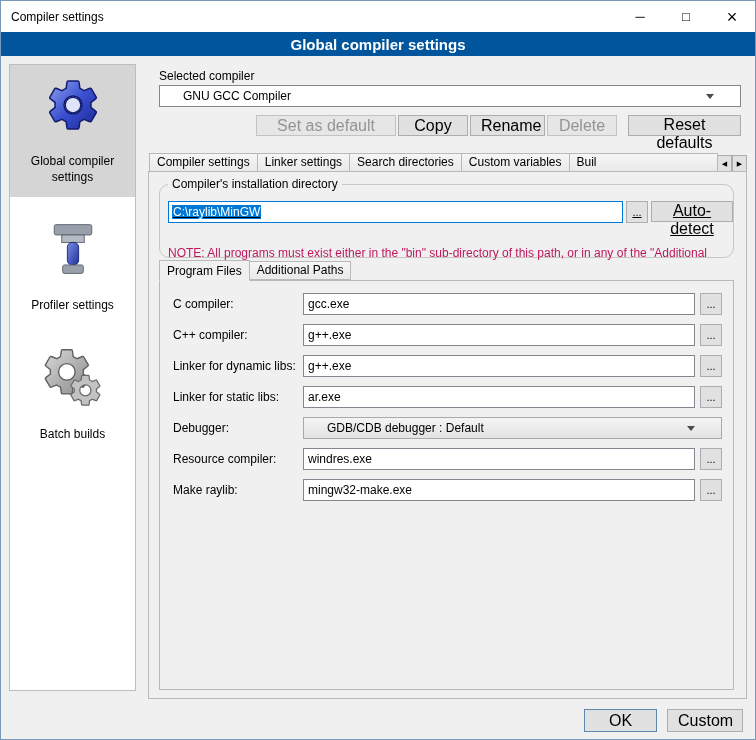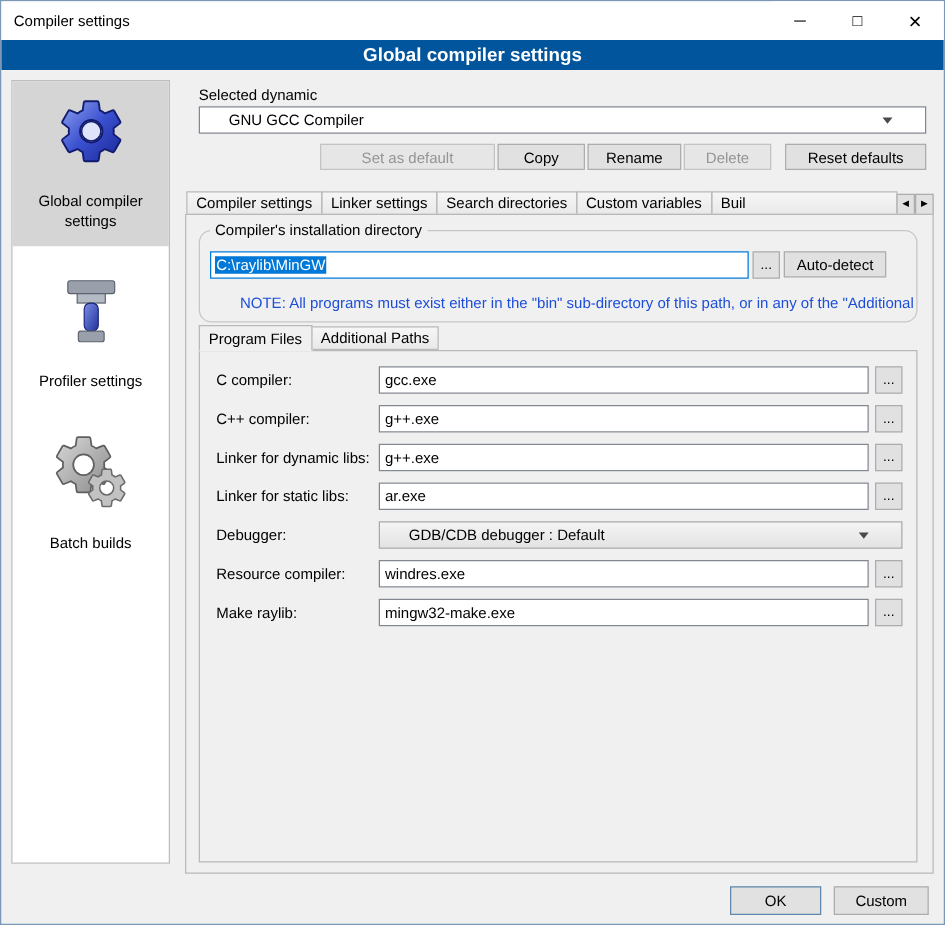--- a/index.html
+++ b/index.html
@@ -30,44 +30,44 @@
 
   
   .main { position: absolute; left: 145px; top: 63px; width: 603px; height: 635px; }
   .sel-label { position: absolute; left: 13px; top: 5px; }
 
   .combo { background: #fff; border: 1px solid #828790; display: flex; align-items: center; padding: 0 23px; }
   .combo .chev { width: 0; height: 0; border-left: 4px solid transparent; border-right: 4px solid transparent; border-top: 5px solid #4a4a4a; margin-left: auto; margin-right: 3px; }
   .combo.gray { background: linear-gradient(#f4f4f4, #e3e3e3); border-color: #a9a9a9; }
   .compiler-combo { position: absolute; left: 13px; top: 21px; width: 582px; height: 22px; }
 
-  .btn { background: #e1e1e1; border: 1px solid #adadad; font-family: inherit; font-size: 12px; height: 21px; padding: 0 10px; cursor: default; }
+  .btn { background: #e1e1e1; border: 1px solid #adadad; font-family: inherit; font-size: 16px; height: 21px; padding: 0 10px; cursor: default; }
   .btn.disabled { color: #949494; background: #e6e6e6; border-color: #c3c3c3; }
   .btn-row { position: absolute; left: 13px; top: 51px; width: 582px; display: flex; justify-content: flex-end; gap: 2px; }
   .btn-row .reset { margin-left: 9px; }
 
   
   .tabs { position: absolute; left: 3px; top: 87px; width: 598px; height: 21px; display: flex; align-items: flex-end; }
   .tab { height: 19px; line-height: 17px; padding: 0 7px; background: linear-gradient(#f6f6f6, #e9e9e9); border: 1px solid #b9b9b9; margin-right: -1px; white-space: nowrap; position: relative; }
   .tab.active { height: 21px; line-height: 20px; background: #f0f0f0; z-index: 3; margin-bottom: -1px; border-bottom: 1px solid #f0f0f0; }
   .tab.clipped { flex: 1; min-width: 0; overflow: hidden; }
   .tab-scroll { width: 15px; height: 17px; padding: 0; font-size: 7px; line-height: 1; display: flex; align-items: center; justify-content: center; }
 
   .panel { position: absolute; left: 2px; top: 107px; width: 599px; height: 528px; border: 1px solid #b9b9b9; background: #f0f0f0; z-index: 1; }
 
   
   .groupbox { position: absolute; left: 10px; top: 12px; right: 12px; height: 74px; border: 1px solid #c6c6c6; border-radius: 10px; }
   .groupbox-title { position: absolute; top: -8px; left: 8px; background: #f0f0f0; padding: 0 4px; }
-  .dir-row { position: absolute; left: 8px; top: 16px; right: 24px; height: 22px; display: flex; gap: 3px; }
+  .dir-row { position: absolute; left: 8px; top: 16px; right: 0; height: 22px; display: flex; gap: 3px; text-decoration: underline; }
   .textbox { background: #fff; border: 1px solid #828790; height: 22px; display: flex; align-items: center; padding: 0 3px; }
   .path-box { flex: 1; border-color: #0078d7; }
   .path-box .sel { background: #0078d7; color: #fff; padding: 0 1px; white-space: nowrap; }
   .mini-btn { width: 22px; height: 22px; padding: 0; font-size: 11px; }
   .autodetect { width: 82px; padding: 0; }
-  .note { position: absolute; left: 8px; top: 50px; right: 2px; color: #1d4ed8; white-space: nowrap; overflow: hidden; text-align: right; }
+  .note { position: absolute; left: 8px; top: 61px; right: 2px; color: #be185d; white-space: nowrap; overflow: hidden; }
 
   
   .subtabs { position: absolute; left: 10px; top: 88px; display: flex; align-items: flex-end; height: 20px; }
   .subpanel { position: absolute; left: 10px; top: 108px; right: 12px; bottom: 8px; border: 1px solid #b9b9b9; background: #f0f0f0; }
 
   .form-row { position: absolute; left: 13px; right: 11px; height: 22px; display: flex; align-items: center; }
   .form-label { width: 130px; flex: none; }
   .form-input { flex: 1; height: 22px; border: 1px solid #828790; background: #fff; font-family: inherit; font-size: 12px; padding: 0 4px; min-width: 0; }
   .form-browse { width: 22px; height: 22px; padding: 0; margin-left: 5px; font-size: 11px; flex: none; }
   .form-combo { flex: 1; height: 22px; }
@@ -145,21 +145,21 @@
         <g transform="translate(9.5,9.5) scale(0.62)">
           <path fill="#c2c2c2" stroke="#6a6a6a" stroke-width="0.8" d="M19.14 12.94c.04-.3.06-.61.06-.94 0-.32-.02-.64-.07-.94l2.03-1.58c.18-.14.23-.41.12-.61l-1.92-3.32c-.12-.22-.37-.29-.59-.22l-2.39.96c-.5-.38-1.03-.7-1.62-.94l-.36-2.54c-.04-.24-.24-.41-.48-.41h-3.84c-.24 0-.43.17-.47.41l-.36 2.54c-.59.24-1.13.57-1.62.94l-2.39-.96c-.22-.08-.47 0-.59.22L2.74 8.87c-.12.21-.08.47.12.61l2.03 1.58c-.05.3-.09.63-.09.94s.02.64.07.94l-2.03 1.58c-.18.14-.23.41-.12.61l1.92 3.32c.12.22.37.29.59.22l2.39-.96c.5.38 1.03.7 1.62.94l.36 2.54c.05.24.24.41.48.41h3.84c.24 0 .44-.17.47-.41l.36-2.54c.59-.24 1.13-.56 1.62-.94l2.39.96c.22.08.47 0 .59-.22l1.92-3.32c.12-.22.07-.47-.12-.61l-2.01-1.58zM12 15.6c-1.98 0-3.6-1.62-3.6-3.6s1.62-3.6 3.6-3.6 3.6 1.62 3.6 3.6-1.62 3.6-3.6 3.6z"></path>
         </g>
       </svg>
       <span class="side-label">Batch builds</span>
     </div>
   </div>
 
   <div class="main">
 
-    <span class="sel-label">Selected dynamic</span>
+    <span class="sel-label">Selected compiler</span>
 
     <div class="combo compiler-combo">
       <span>GNU GCC Compiler</span>
       <span class="chev"></span>
     </div>
 
     <div class="btn-row">
       <button class="btn disabled" style="width:140px">Set as default</button>
       <button class="btn" style="width:70px">Copy</button>
       <button class="btn" style="width:75px">Rename</button>

